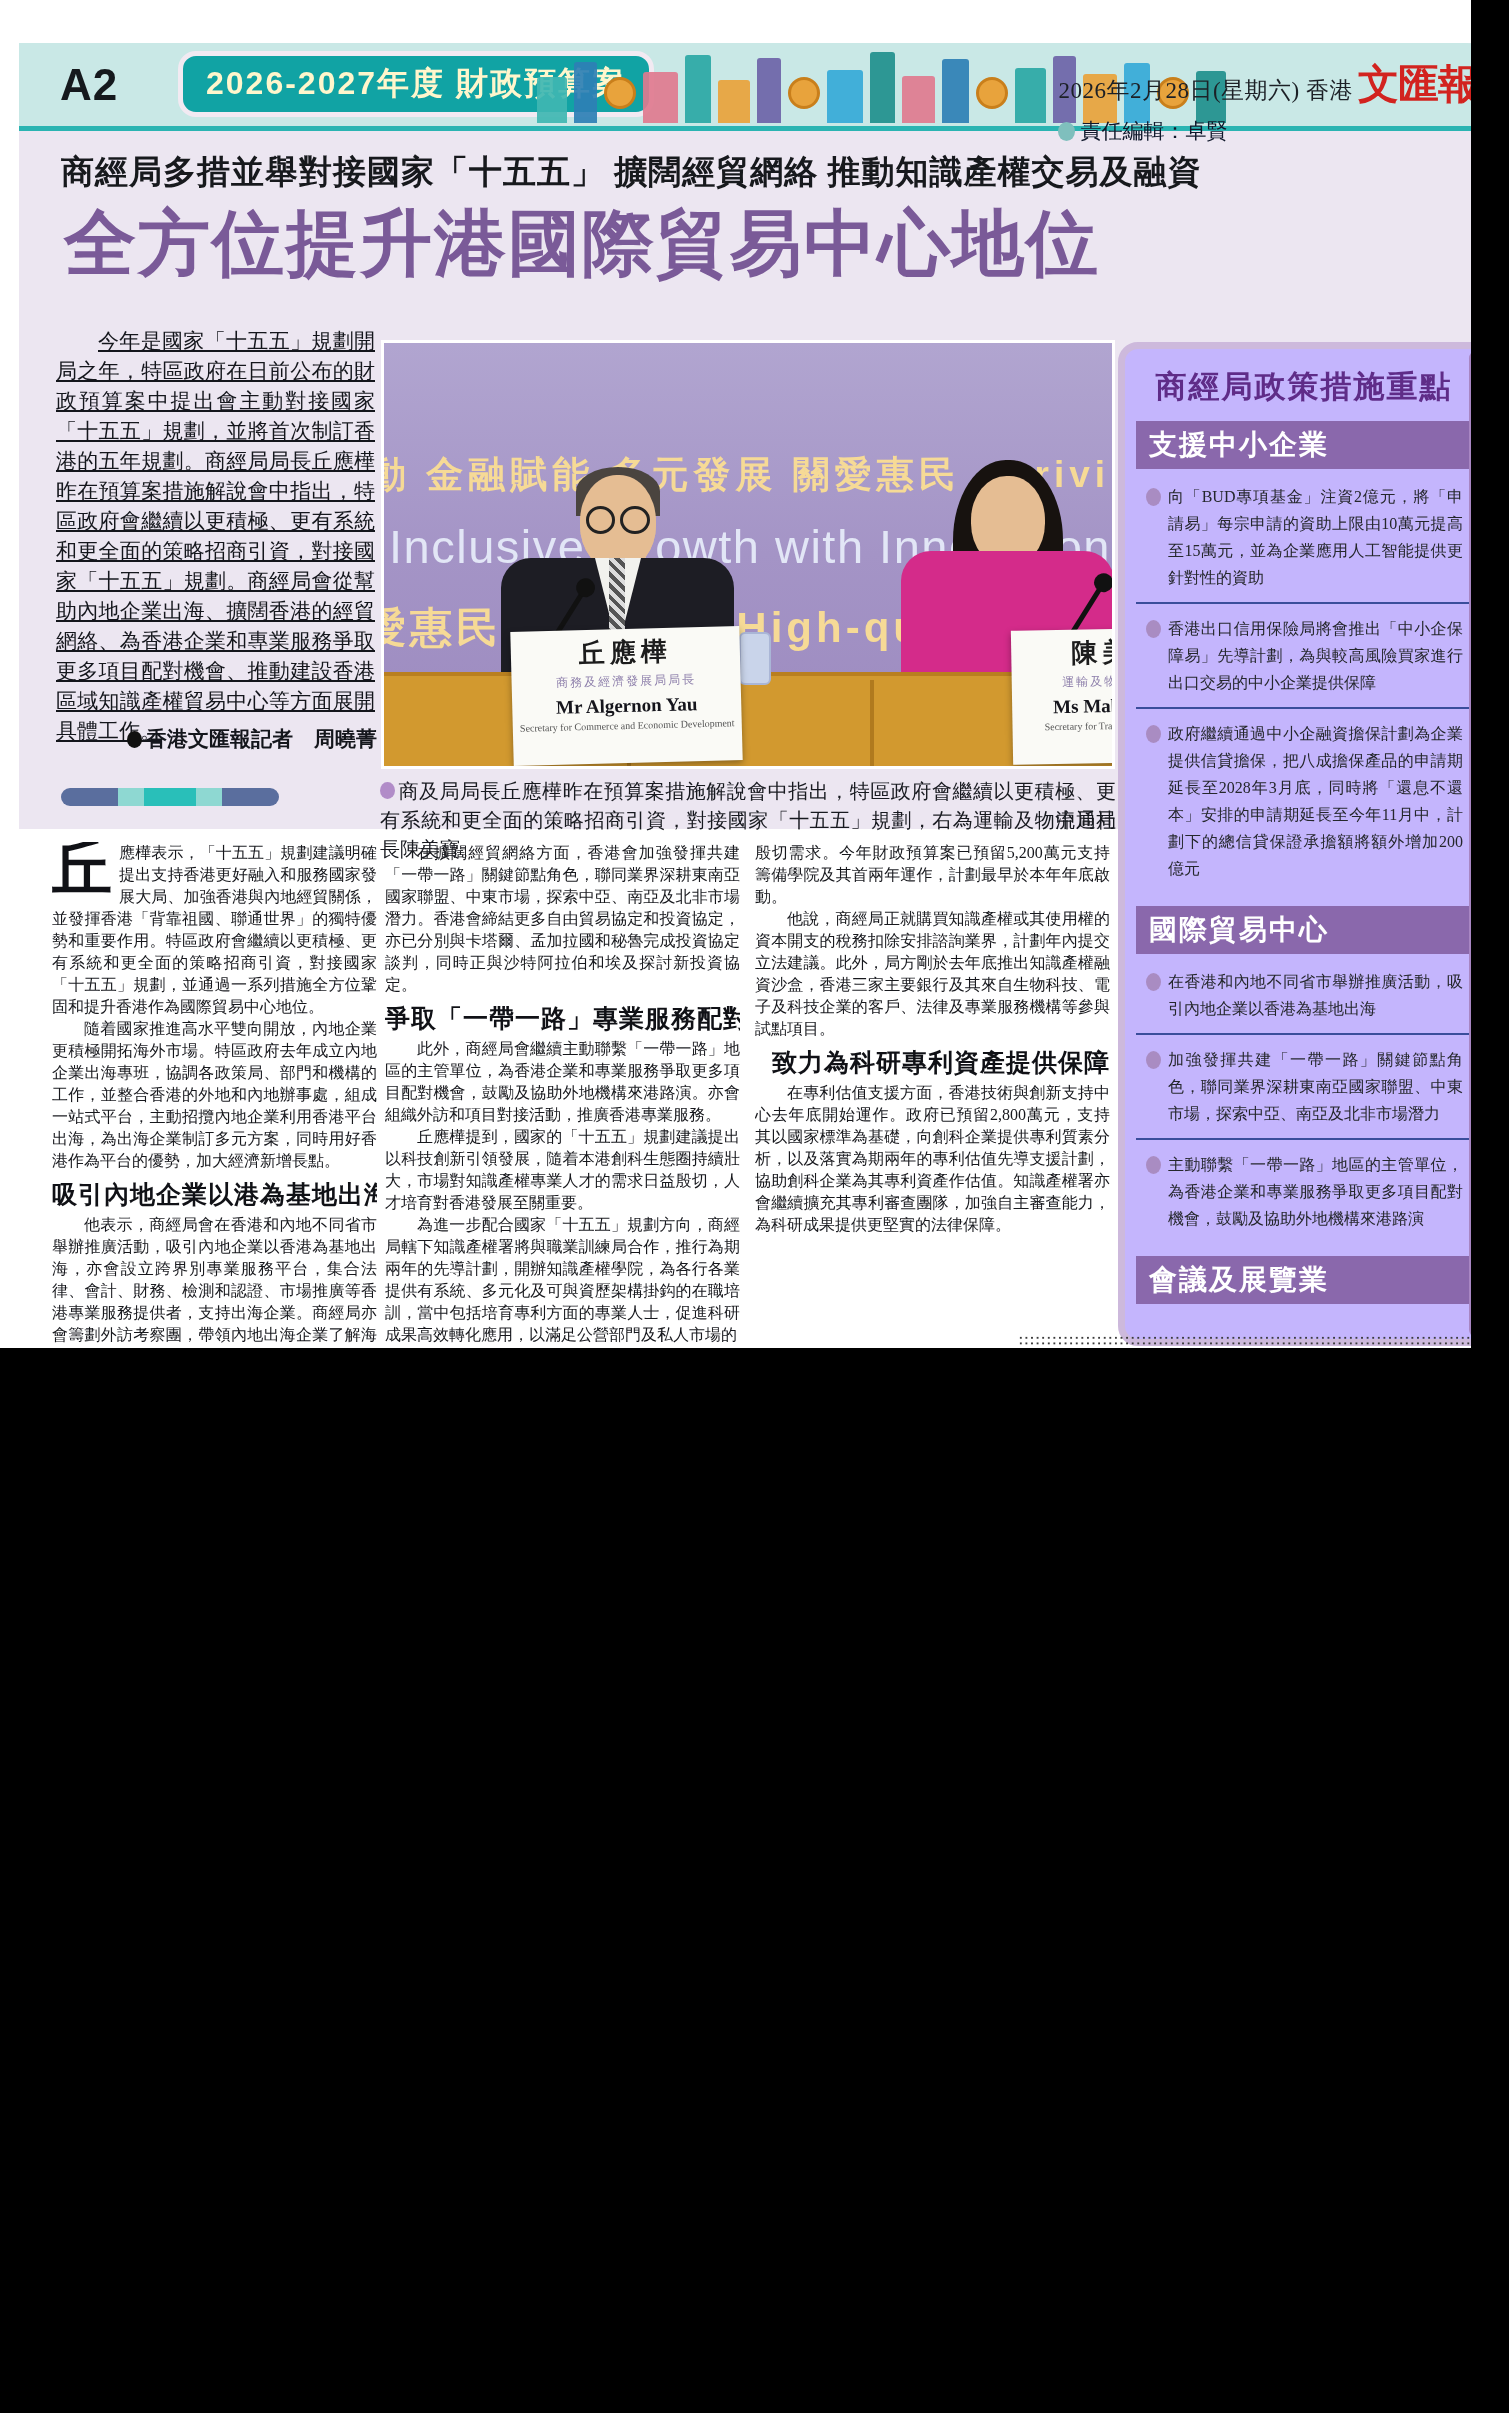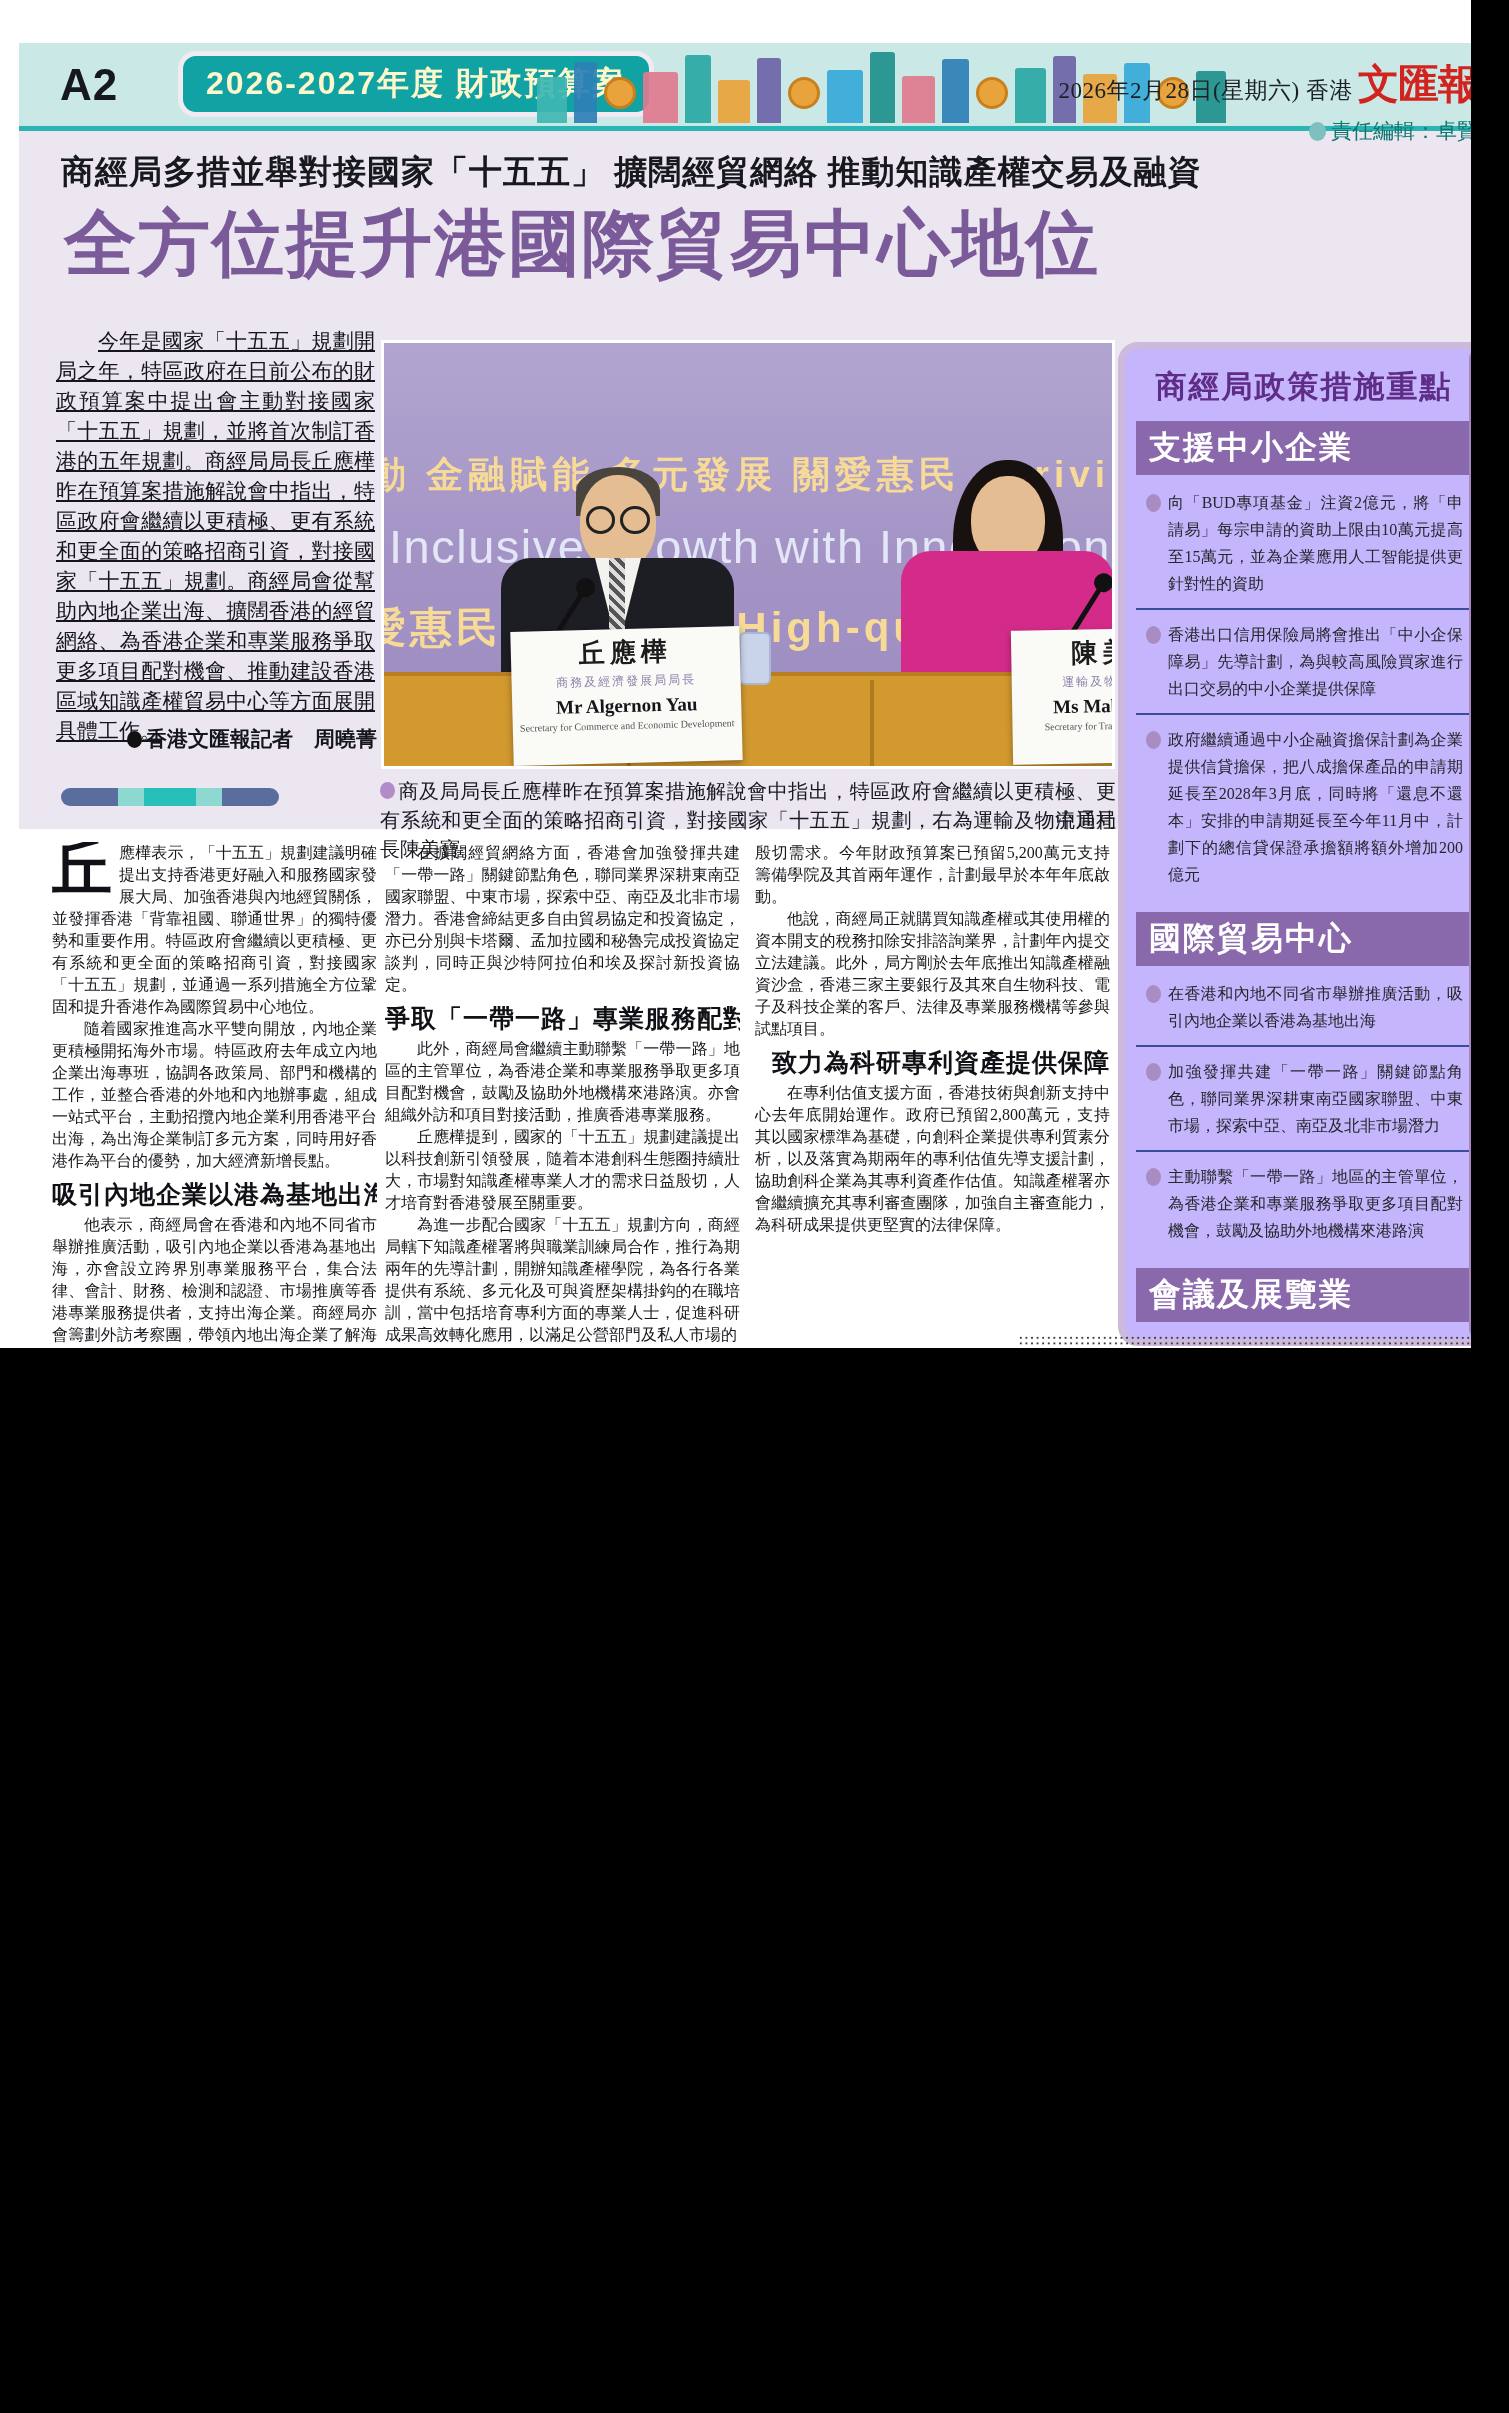--- a/index.html
+++ b/index.html
@@ -15,21 +15,21 @@
                font-size:44px;font-weight:bold;color:#15191d;letter-spacing:1px;}
   .edition-badge{position:absolute;left:178px;top:51px;padding:6px 23px;background:#11A3A4;
                  border:5px solid #F2EAF2;border-radius:18px;color:#FFF6CC;
                  font-family:"Liberation Sans",sans-serif;font-size:32px;font-weight:bold;letter-spacing:2px;white-space:nowrap;}
   .header-illustration{position:absolute;left:537px;top:47px;width:699px;height:76px;display:flex;align-items:flex-end;gap:7px;overflow:hidden;}
   .bld{flex:none;border-radius:3px 3px 0 0;opacity:.92;}
   .coin{flex:none;width:26px;height:26px;border-radius:50%;background:#E8A33C;border:3px solid #C97F1B;margin-bottom:14px;}
   .header-date-wrap{position:absolute;right:32px;top:57px;text-align:right;}
   .header-date-line{font-size:23px;color:#1c2026;letter-spacing:0.5px;white-space:nowrap;}
   .masthead{font-size:41px;font-weight:bold;color:#D2231F;letter-spacing:-1px;margin-left:5px;}
-  .editor-line{margin-top:5px;font-size:21px;color:#0f766e;display:flex;justify-content:flex-end;align-items:center;gap:5px;}
+  .editor-line{margin-top:5px;font-size:21px;color:#0f172a;display:flex;justify-content:flex-start;align-items:center;gap:5px;}
   .editor-dot{width:17px;height:19px;border-radius:50%;background:#7FBFBD;display:inline-block;}
 
   
   .kicker{position:absolute;left:61px;top:150px;width:1044px;text-align:left;
           font-size:33px;font-weight:bold;color:#17191d;letter-spacing:1px;white-space:nowrap;}
   .main-headline{position:absolute;left:35px;top:196px;width:1094px;text-align:center;
           font-size:72px;font-weight:bold;color:#7A5A98;letter-spacing:2px;white-space:nowrap;}
 
   
   .intro{position:absolute;left:54px;top:324px;width:323px;font-size:21px;line-height:30px;
@@ -80,21 +80,21 @@
 
   
   .sidebar{position:absolute;left:1118px;top:342px;width:372px;height:1004px;box-sizing:border-box;
            background:#c4b5fd;border:7px solid #CDB9DC;border-radius:20px;overflow:hidden;
            font-family:"Liberation Serif",serif;}
   .sb-strip{position:absolute;top:350px;bottom:1074px;left:1469px;width:17px;background:#A886C2;border-radius:9px;
             height:988px;}
   .sb-title{margin-top:17px;text-align:center;font-family:"Liberation Sans",sans-serif;
             font-size:31px;font-weight:bold;color:#5F2C88;letter-spacing:2px;}
   .sb-bar{margin:13px 11px 3px 11px;padding:5px 13px;background:#8A68AC;color:#fff;
-          font-family:"Liberation Sans",sans-serif;font-size:32px;font-weight:bold;letter-spacing:2px;}
+          font-family:"Liberation Sans",sans-serif;font-size:28px;font-weight:bold;letter-spacing:2px;}
   .sb-item{display:flex;gap:7px;padding:11px 9px 11px 10px;margin:0 11px;}
   .sb-item + .sb-item{border-top:2px solid #3A4D9B;}
   .sb-bullet{flex:none;width:15px;height:18px;border-radius:50%;background:#A98CC2;margin-top:5px;}
   .sb-text{font-size:16px;line-height:27px;color:#25272c;text-align:justify;}
   .hatch{position:absolute;left:1018px;top:1335px;width:491px;height:12px;
          background-image:radial-gradient(#3a3a3a 1.2px,transparent 1.3px);background-size:5.6px 5.6px;}
 
   
   .col{position:absolute;top:842px;height:504px;font-size:16px;line-height:22px;color:#17181d;text-align:justify;overflow:hidden;}
   .col p{margin:0;text-indent:2em;}

